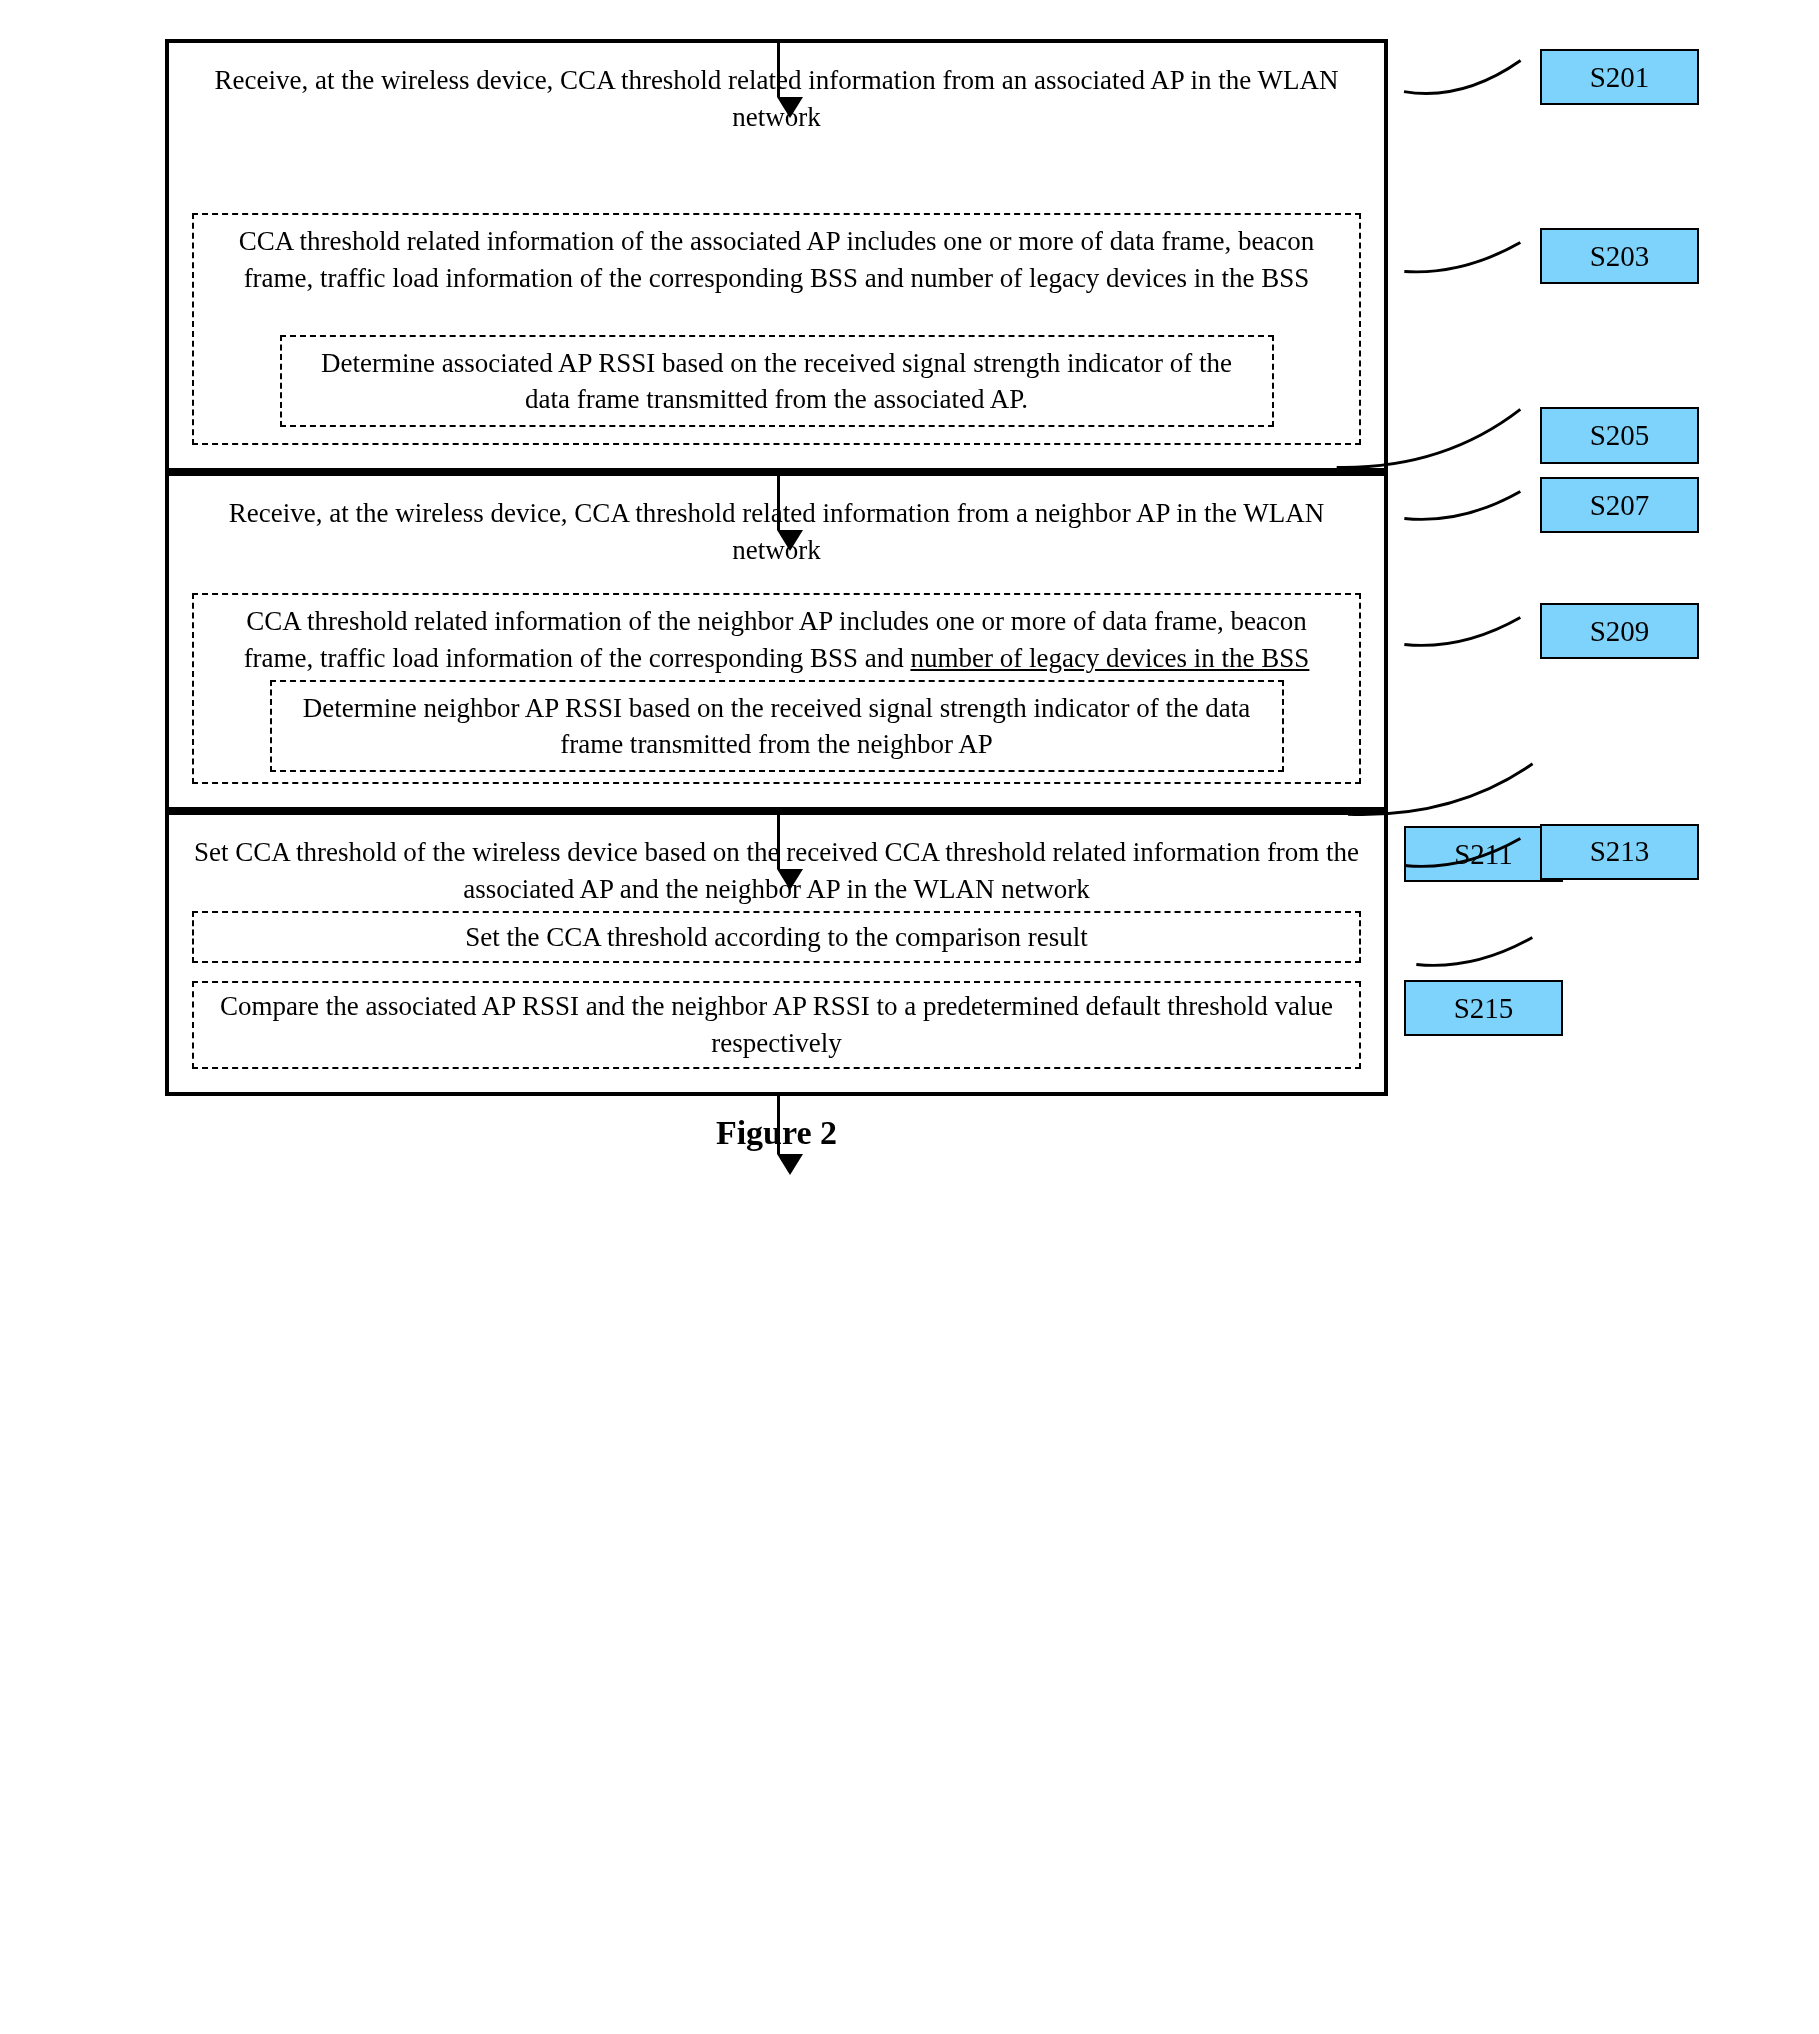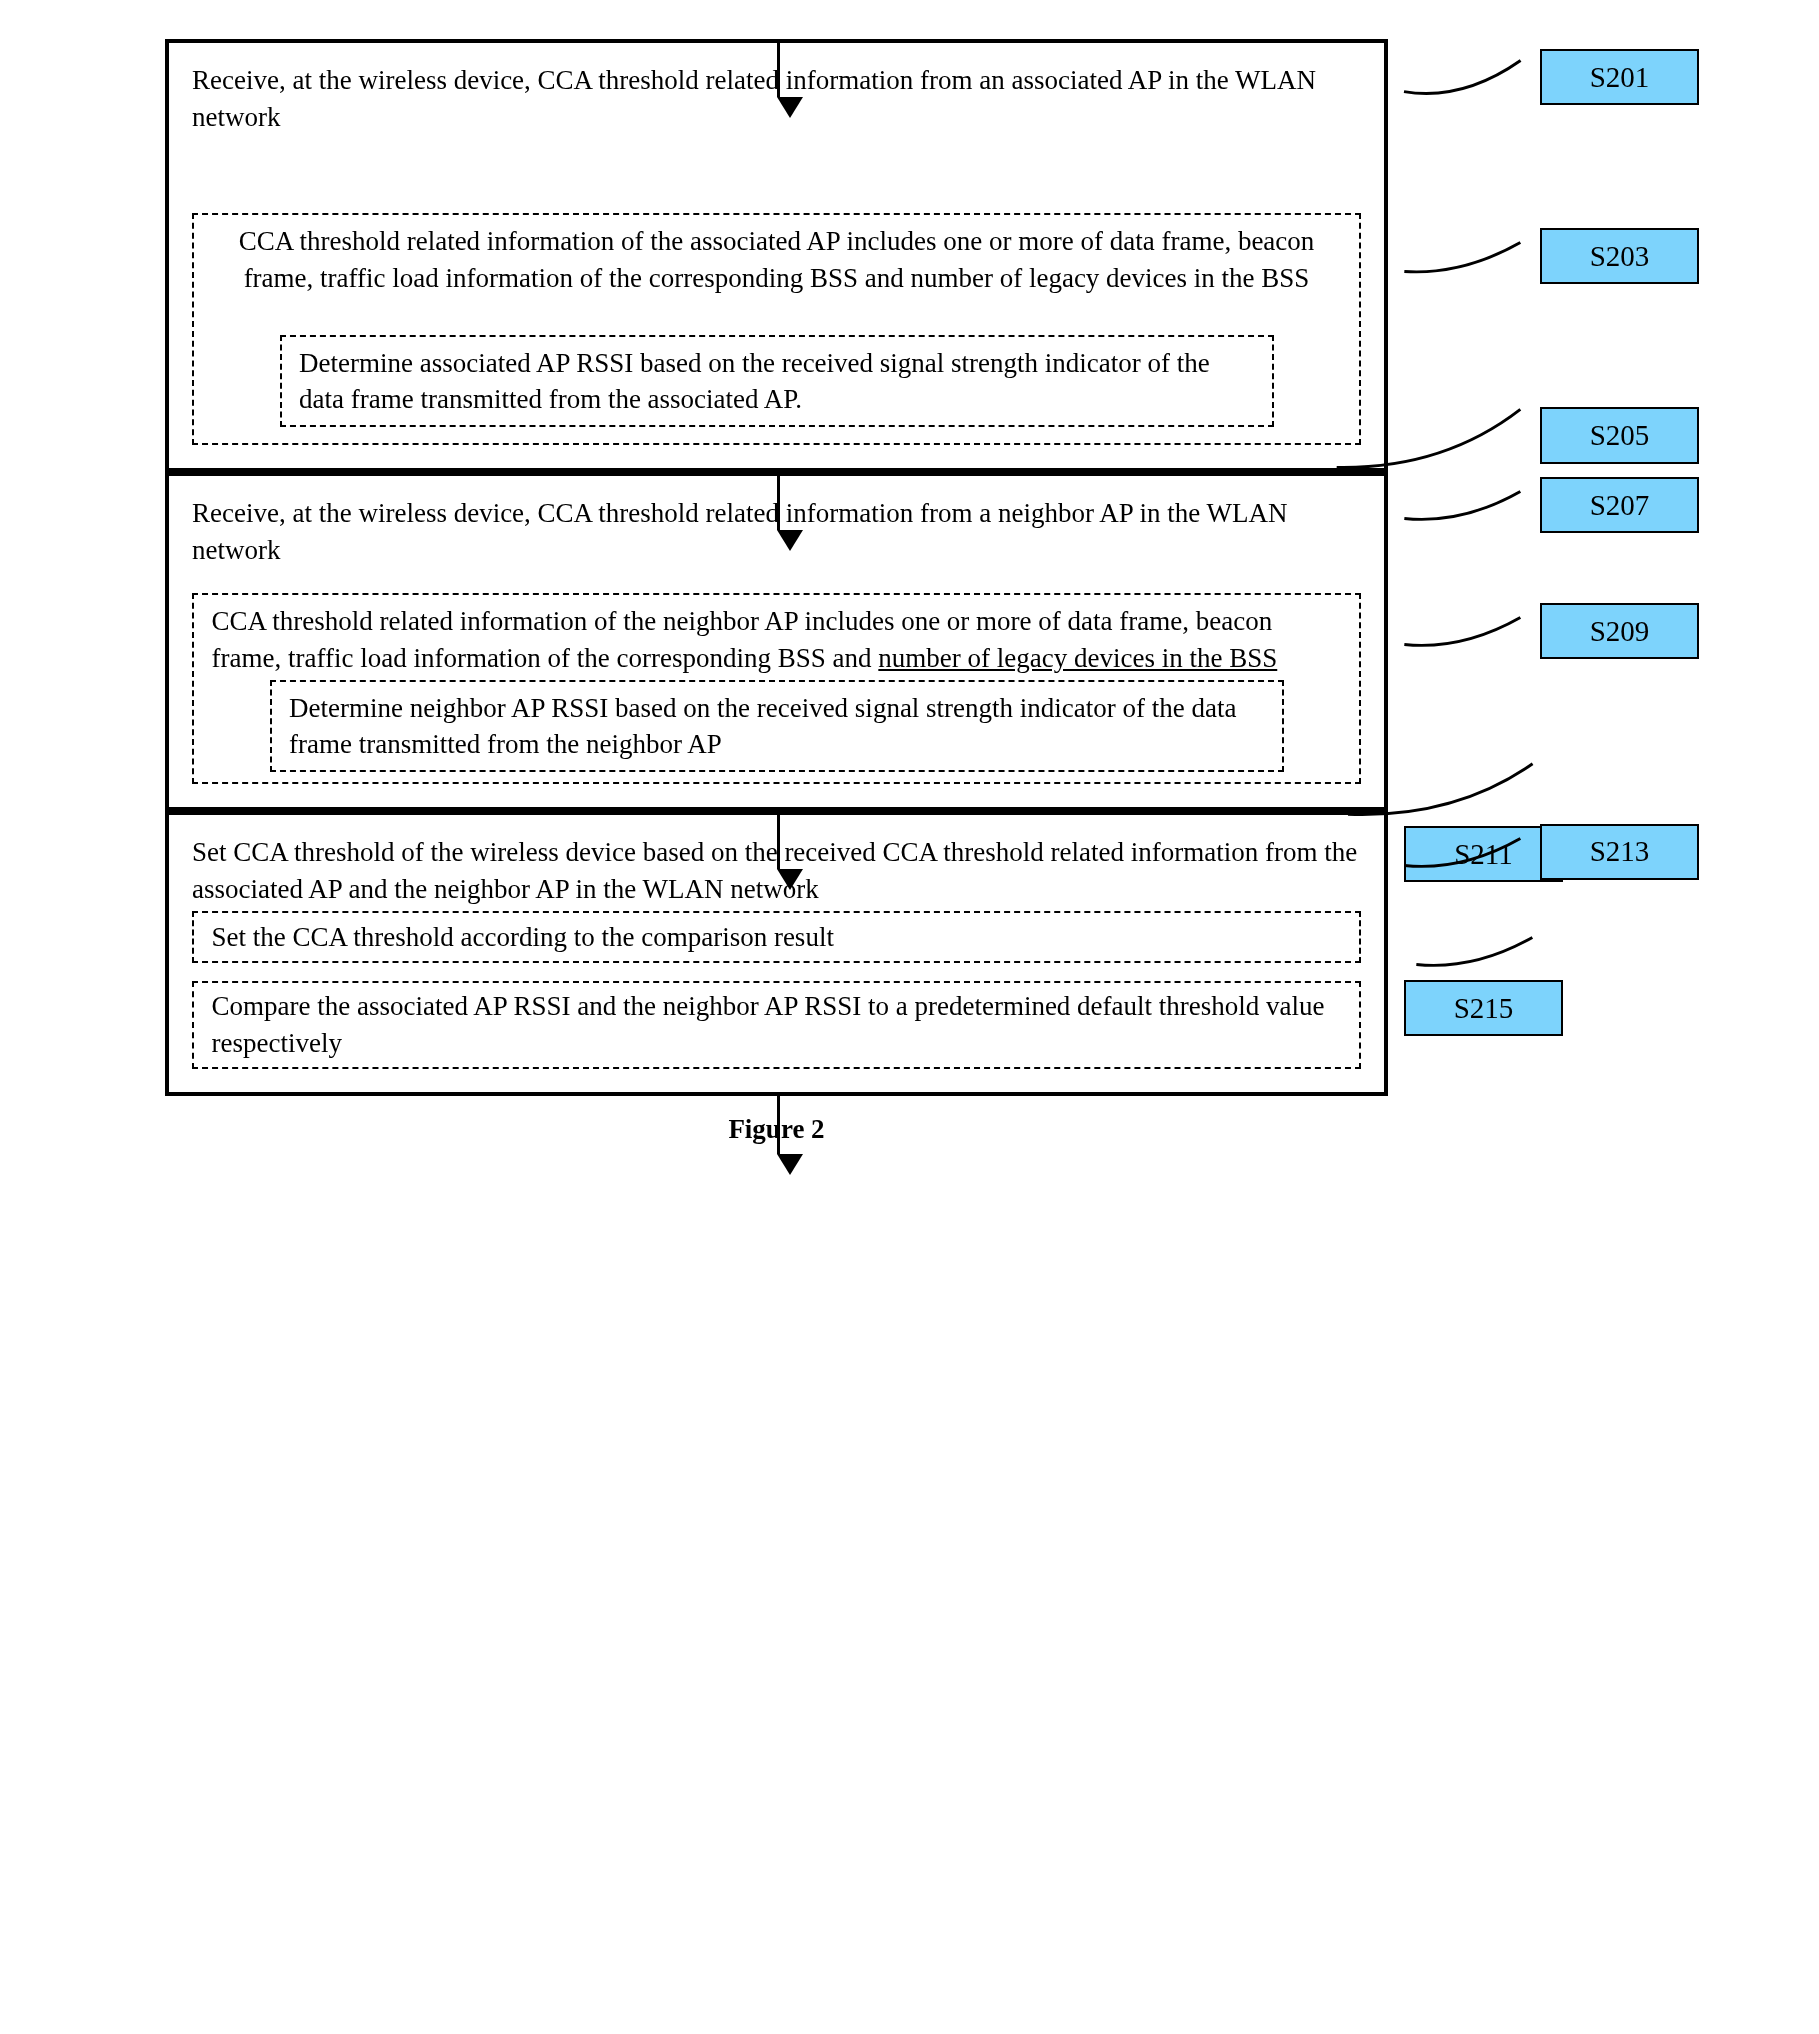--- a/index.html
+++ b/index.html
@@ -44,20 +44,21 @@
     position: relative;
   }
   .dashbox2 {
     border: 2.9px dashed #000;
     padding: 5.8px 17.5px;
     margin-top: 11.6px;
     box-sizing: border-box;
     position: relative;
   }
   .txt {
+    text-align: center;
     line-height: 1.35;
   }
   .txt-left {
     text-align: center;
     line-height: 1.35;
   }
   .arrow-down {
     width: 0;
     height: 0;
     position: relative;
@@ -94,21 +95,21 @@
     font-size: 29px;
     background: #7dd3fc;
     min-width: 97px;
     text-align: center;
   }
   svg.connector {
     overflow: visible;
   }
   .figcap {
     font-weight: bold;
-    font-size: 27px;
+    font-size: 34px;
     margin-top: 17.5px;
     text-align: center;
     width: 1223px;
   }
   .underline-span { text-decoration: underline; }
 </style>
 </head>
 <body>
 
 <div class="flow-wrap">

